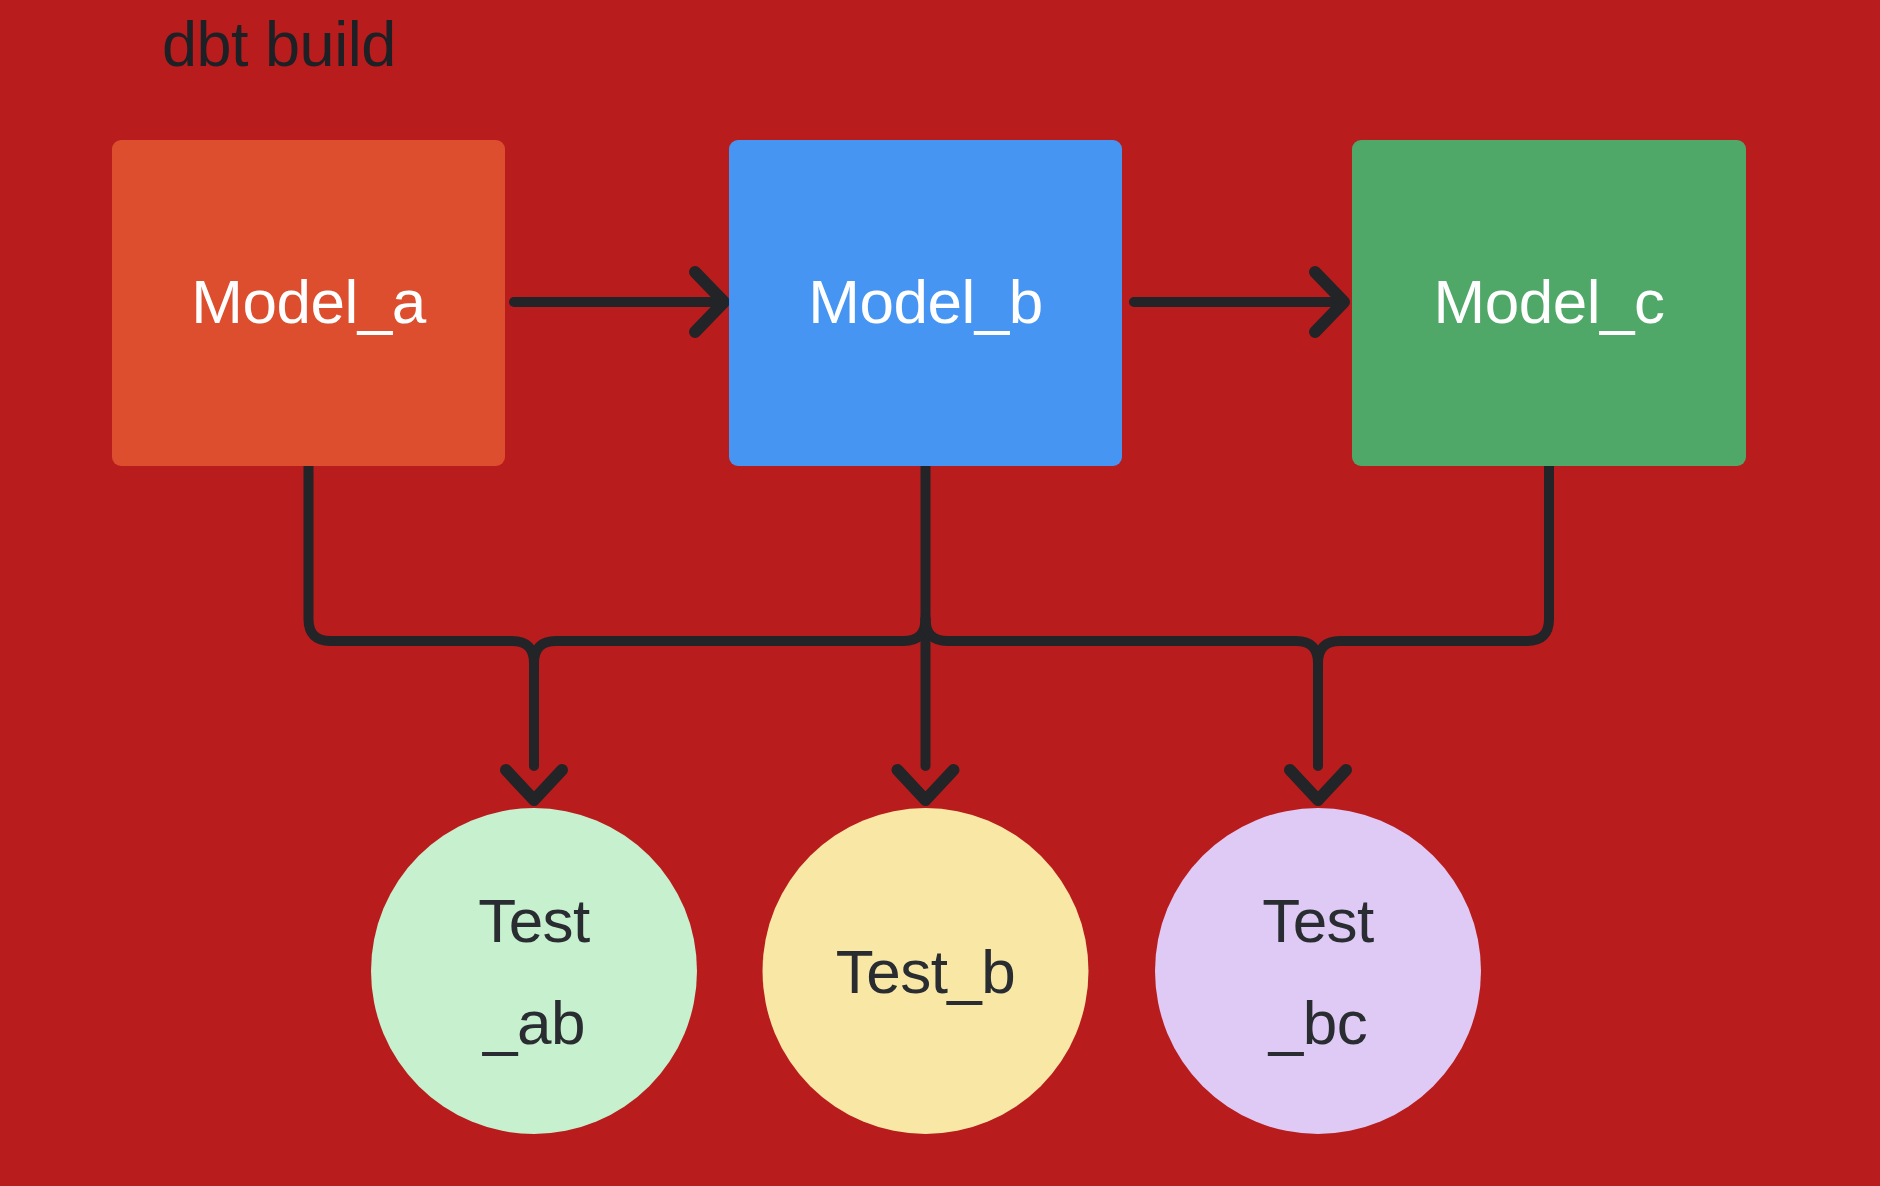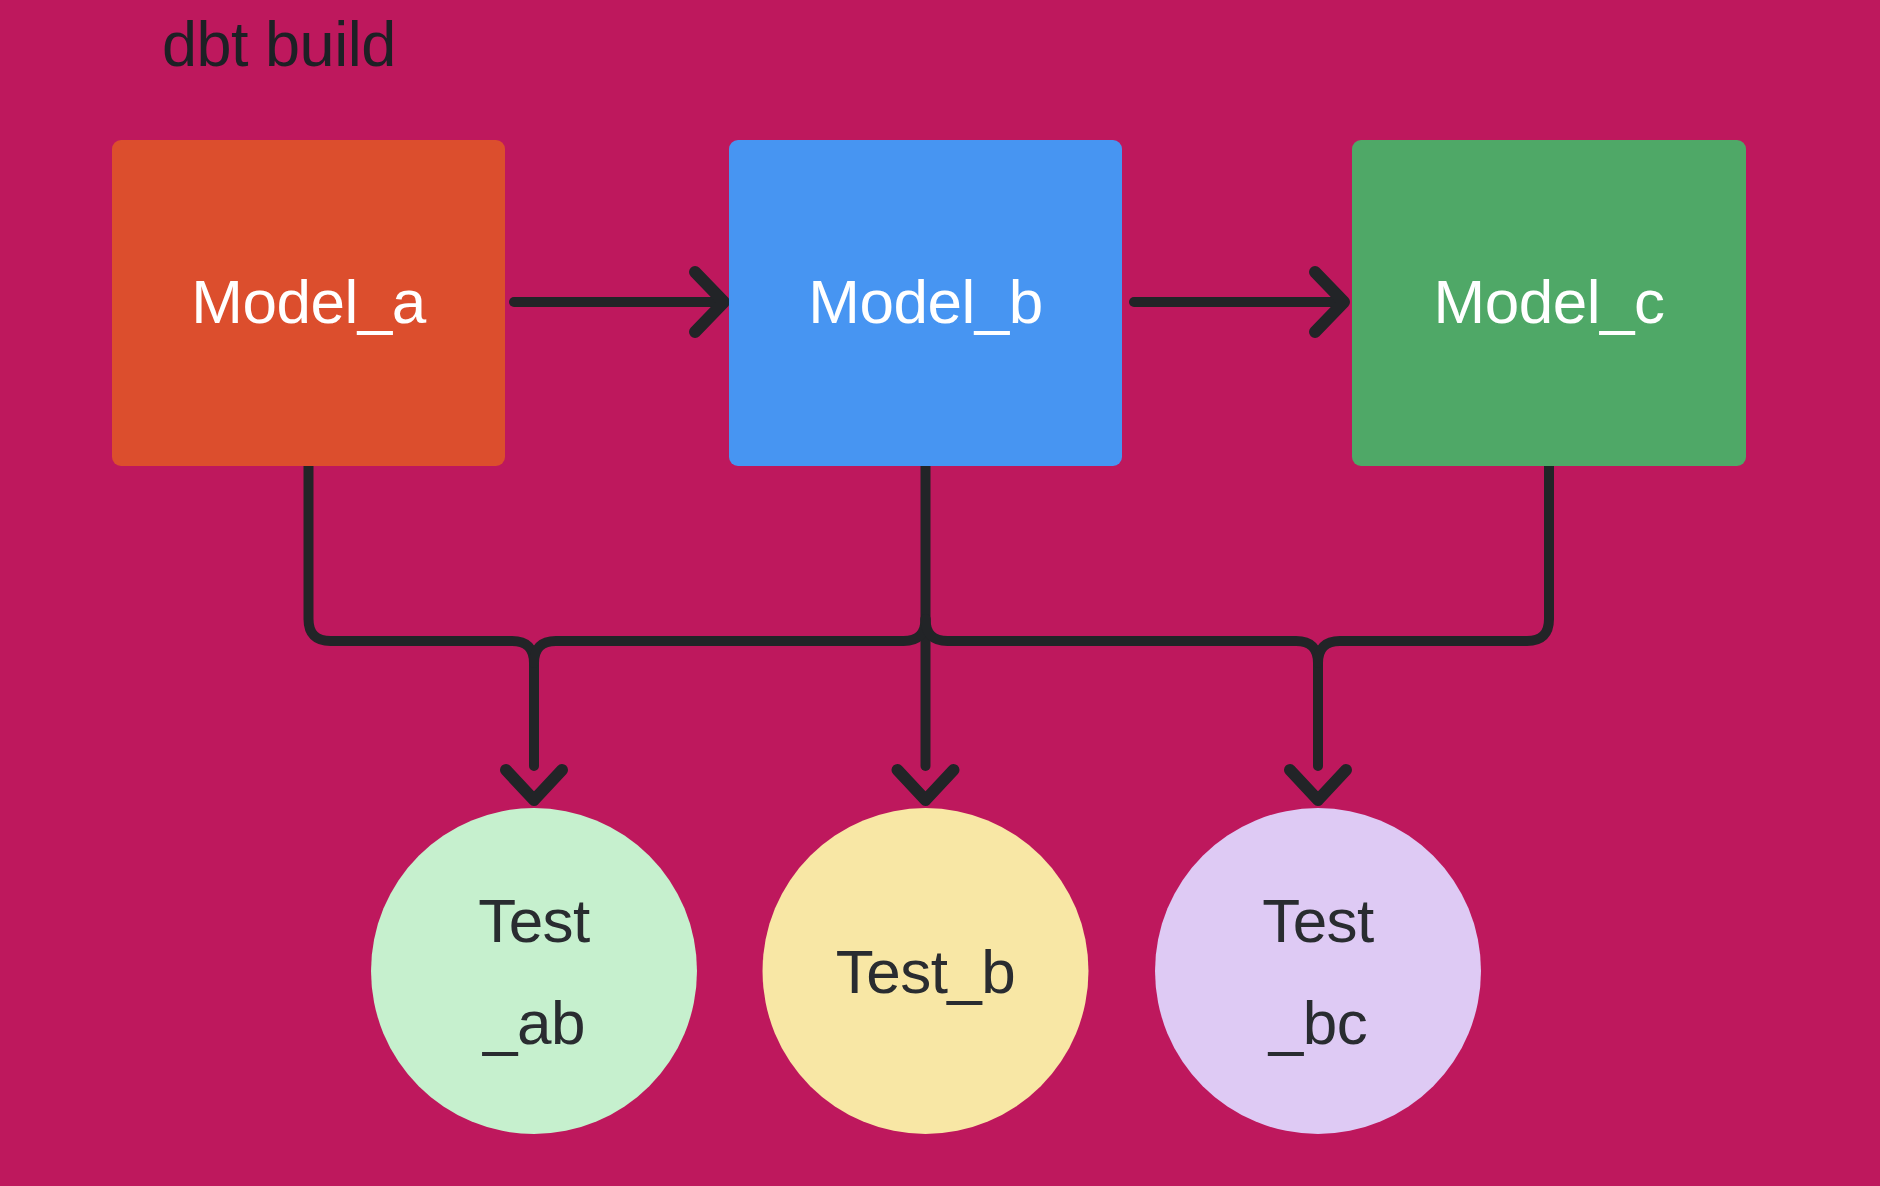--- a/index.html
+++ b/index.html
@@ -7,21 +7,21 @@
     padding: 0;
     width: 1880px;
     height: 1186px;
     background: #FFFFFF;
     overflow: hidden;
   }
   .stage {
     position: relative;
     width: 1880px;
     height: 1186px;
-    background: #be185d;
+    background: #b91c1c;
     text-align: center;
   }
   svg {
     display: block;
     font-family: "Liberation Sans", sans-serif;
   }
   .diagram-title {
     font-size: 63px;
     font-weight: 500;
     letter-spacing: -0.5px;

